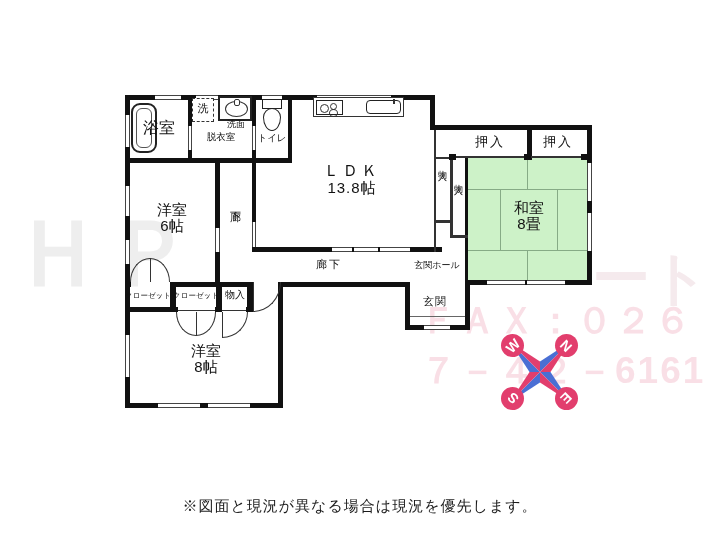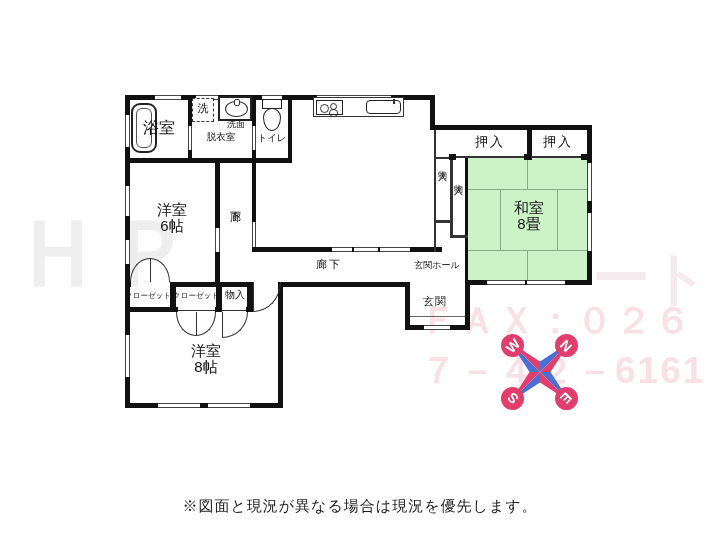--- a/index.html
+++ b/index.html
@@ -143,20 +143,24 @@
     <div class="fixture" style="left:313px;top:97px;width:91px;height:20px;border:1px solid #333;"></div>
     <div class="fixture" style="left:316px;top:100px;width:27px;height:15px;border:1px solid #222;">
       <div style="position:absolute;left:3px;top:3px;width:7px;height:7px;border:1px solid #333;border-radius:50%;"></div>
       <div style="position:absolute;left:13px;top:2px;width:5px;height:5px;border:1px solid #333;border-radius:50%;"></div>
       <div style="position:absolute;left:12px;top:8px;width:7px;height:6px;border:1px solid #333;border-radius:50%;"></div>
     </div>
     <div class="fixture" style="left:366px;top:100px;width:35px;height:14px;border:1px solid #222;border-radius:4px;">
       <div style="position:absolute;left:26px;top:-2px;width:2px;height:5px;background:#333;"></div>
     </div>
 
+    <div class="lbl" style="left:352px;top:163px;transform:translateX(-50%);font-size:16px;letter-spacing:3px;">
+      <span>ＬＤＫ</span><br>
+      <span style="letter-spacing:1px;font-size:15px;">13.8帖</span>
+    </div>
     <div class="lbl" style="left:529px;top:200px;transform:translateX(-50%);font-size:15px;">
       <span>和室</span><br>
       <span>8畳</span>
     </div>
     <div class="lbl" style="left:172px;top:202px;transform:translateX(-50%);font-size:15px;">
       <span>洋室</span><br>
       <span>6帖</span>
     </div>
     <div class="lbl" style="left:206px;top:343px;transform:translateX(-50%);font-size:15px;">
       <span>洋室</span><br>

